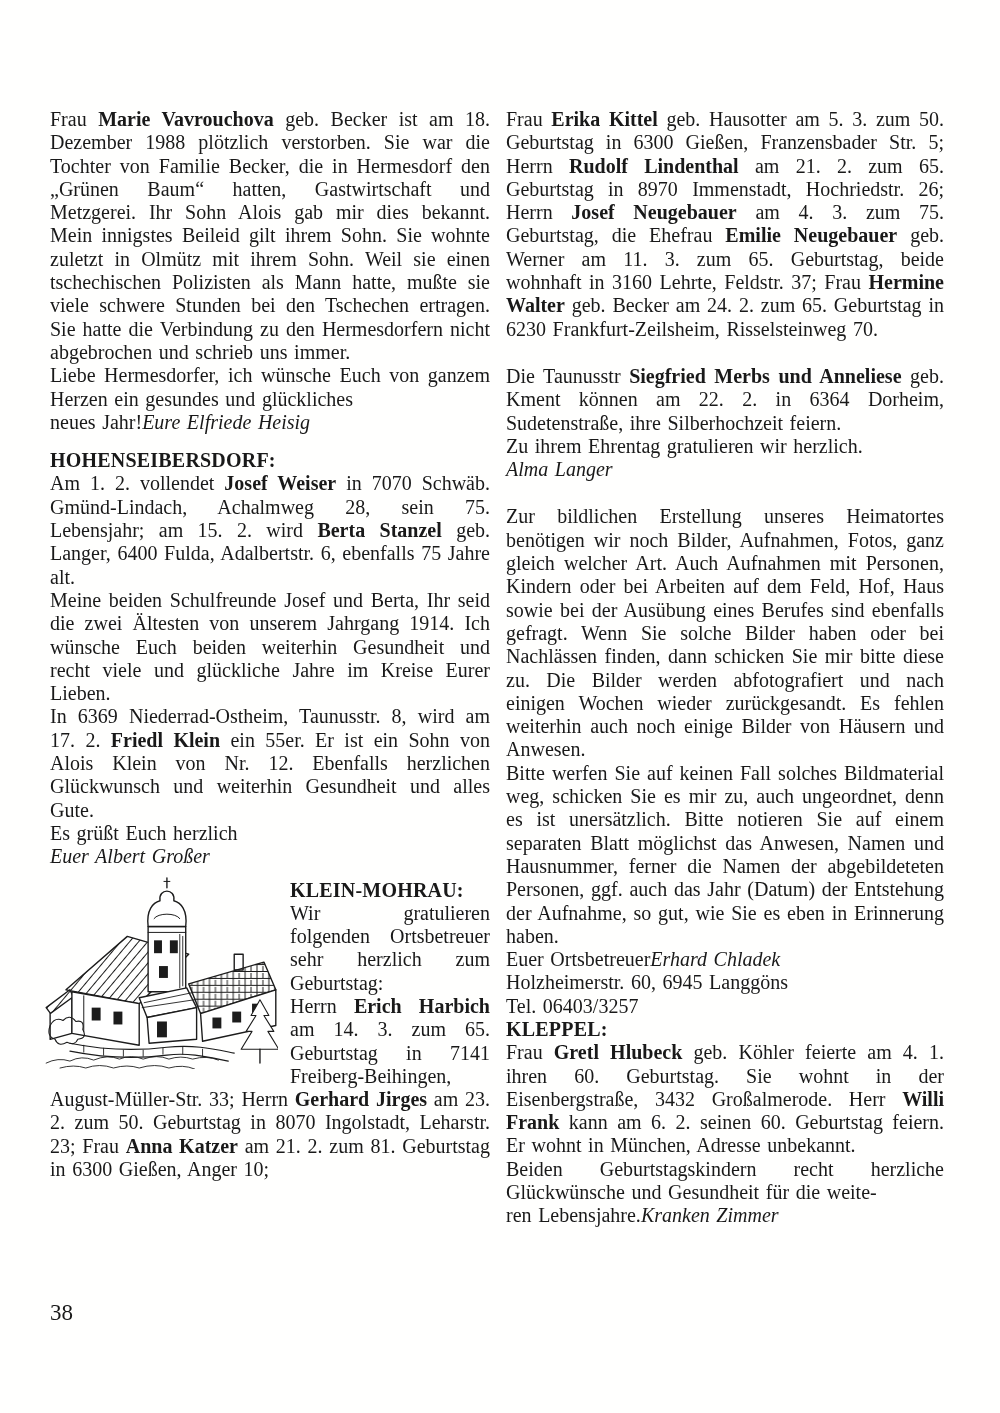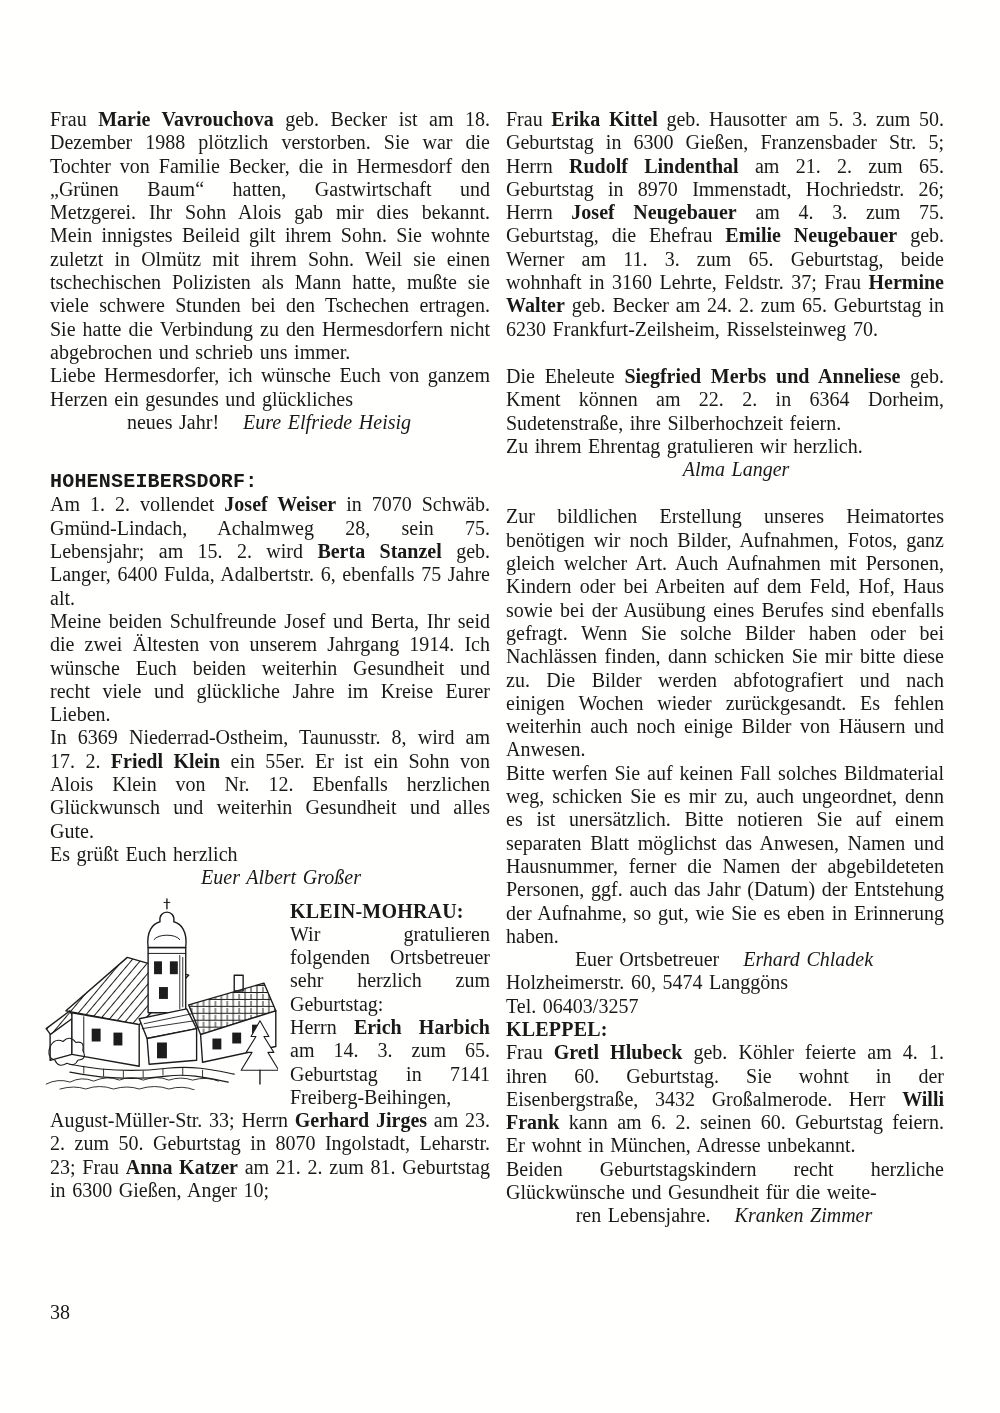--- a/index.html
+++ b/index.html
@@ -18,46 +18,46 @@
     width:906px;
     display:flex;gap:16px;
   }
   .col{font-size:20px;line-height:23.3px;}
   .col-left{width:440px;}
   .col-right{width:438px;}
   p.para{margin:0;text-align:justify;word-spacing:1.6px;hyphens:auto;}
   p.hd{margin:0;font-weight:bold;letter-spacing:.2px;}
   .b{font-weight:bold;}
   .i{font-style:italic;}
-  .sigline{display:flex;justify-content:center;word-spacing:1.6px;}
-  .sigline .sig{font-style:italic;padding-right:2px;margin-left:24px;}
+  .sigline{display:flex;justify-content:flex-start;word-spacing:1.6px;}
+  .sigline .sig{font-style:italic;padding-right:2px;}
   .figwrap::after{content:"";display:block;clear:both;}
   .fig{
     float:left;
     width:238px;height:194px;
     margin:-4px 12px 2px -10px;
   }
   .pagenum{
     position:absolute;left:50px;top:1301px;
-    font-size:20px;line-height:23.3px;
+    font-size:23px;line-height:23.3px;
   }
 </style>
 </head>
 <body>
 
 <div class="page">
   <div class="cols">
     <div class="col col-left">
         <p class="para"><span>Frau </span><span class="b">Marie Vavrouchova</span><span> geb. Becker ist am 18. Dezember 1988 plötzlich verstorben. Sie war die Tochter von Familie Becker, die in Hermesdorf den „Grünen Baum“ hatten, Gastwirtschaft und Metzgerei. Ihr Sohn Alois gab mir dies bekannt. Mein innigstes Beileid gilt ihrem Sohn. Sie wohnte zuletzt in Olmütz mit ihrem Sohn. Weil sie einen tschechischen Polizisten als Mann hatte, mußte sie viele schwere Stunden bei den Tschechen ertragen. Sie hatte die Verbindung zu den Hermesdorfern nicht abgebrochen und schrieb uns immer.</span></p>
         <p class="para"><span>Liebe Hermesdorfer, ich wünsche Euch von ganzem Herzen ein gesundes und glückliches</span></p>
         <div class="sigline">
           <span>neues Jahr!</span>
           <span class="sig i">Eure Elfriede Heisig</span>
         </div>
-        <p class="hd" style="margin-top: 36px; font-family: Liberation Mono, monospace;">HOHENSEIBERSDORF:</p>
+        <p class="hd" style="margin-top: 15px;">HOHENSEIBERSDORF:</p>
         <p class="para"><span>Am 1. 2. vollendet </span><span class="b">Josef Weiser</span><span> in 7070 Schwäb. Gmünd-Lindach, Achalmweg 28, sein 75. Lebensjahr; am 15. 2. wird </span><span class="b">Berta Stanzel</span><span> geb. Langer, 6400 Fulda, Adalbertstr. 6, ebenfalls 75 Jahre alt.</span></p>
         <p class="para"><span>Meine beiden Schulfreunde Josef und Berta, Ihr seid die zwei Ältesten von unserem Jahrgang 1914. Ich wünsche Euch beiden weiterhin Gesundheit und recht viele und glückliche Jahre im Kreise Eurer Lieben.</span></p>
         <p class="para"><span>In 6369 Niederrad-Ostheim, Taunusstr. 8, wird am 17. 2. </span><span class="b">Friedl Klein</span><span> ein 55er. Er ist ein Sohn von Alois Klein von Nr. 12. Ebenfalls herzlichen Glückwunsch und weiterhin Gesundheit und alles Gute.</span></p>
         <p class="para"><span>Es grüßt Euch herzlich</span></p>
         <div class="sigline">
           <span></span>
           <span class="sig i">Euer Albert Großer</span>
         </div>
         <div class="figwrap" style="margin-top: 10px;">
           <svg class="fig" viewBox="0 0 240 196" xmlns="http://www.w3.org/2000/svg" aria-hidden="true">
@@ -116,33 +116,33 @@
       <path d="M20,195 q14,-4 26,0 q14,-5 28,0 q14,-4 26,0 q16,-5 30,0 q14,-4 26,1" stroke-width="0.9"></path>
     </g>
   </svg>
           <p class="hd">KLEIN-MOHRAU:</p>
           <p class="para"><span>Wir gratulieren folgenden Ortsbetreuer sehr herzlich zum Geburtstag:</span></p>
           <p class="para"><span>Herrn </span><span class="b">Erich Harbich</span><span> am 14. 3. zum 65. Geburtstag in 7141 Freiberg-Beihingen, August-Müller-Str. 33; Herrn </span><span class="b">Gerhard Jirges</span><span> am 23. 2. zum 50. Geburtstag in 8070 Ingolstadt, Leharstr. 23; Frau </span><span class="b">Anna Katzer</span><span> am 21. 2. zum 81. Geburtstag in 6300 Gießen, Anger 10;</span></p>
         </div>
       </div>
     <div class="col col-right">
         <p class="para"><span>Frau </span><span class="b">Erika Kittel</span><span> geb. Hausotter am 5. 3. zum 50. Geburtstag in 6300 Gießen, Franzensbader Str. 5; Herrn </span><span class="b">Rudolf Lindenthal</span><span> am 21. 2. zum 65. Geburtstag in 8970 Immenstadt, Hochriedstr. 26; Herrn </span><span class="b">Josef Neugebauer</span><span> am 4. 3. zum 75. Geburtstag, die Ehefrau </span><span class="b">Emilie Neugebauer</span><span> geb. Werner am 11. 3. zum 65. Geburtstag, beide wohnhaft in 3160 Lehrte, Feldstr. 37; Frau </span><span class="b">Hermine Walter</span><span> geb. Becker am 24. 2. zum 65. Geburtstag in 6230 Frankfurt-Zeilsheim, Risselsteinweg 70.</span></p>
-        <p class="para" style="margin-top: 24px;"><span>Die Eheleute </span><span class="b">Siegfried Merbs und Anneliese</span><span> geb. Kment können am 22. 2. in 6364 Dorheim, Sudetenstraße, ihre Silberhochzeit feiern.</span></p>
+        <p class="para" style="margin-top: 24px;"><span>Die Taunusstr </span><span class="b">Siegfried Merbs und Anneliese</span><span> geb. Kment können am 22. 2. in 6364 Dorheim, Sudetenstraße, ihre Silberhochzeit feiern.</span></p>
         <p class="para"><span>Zu ihrem Ehrentag gratulieren wir herzlich.</span></p>
         <div class="sigline">
           <span></span>
           <span class="sig i">Alma Langer</span>
         </div>
         <p class="para" style="margin-top: 24px;"><span>Zur bildlichen Erstellung unseres Heimatortes benötigen wir noch Bilder, Aufnahmen, Fotos, ganz gleich welcher Art. Auch Aufnahmen mit Personen, Kindern oder bei Arbeiten auf dem Feld, Hof, Haus sowie bei der Ausübung eines Berufes sind ebenfalls gefragt. Wenn Sie solche Bilder haben oder bei Nachlässen finden, dann schicken Sie mir bitte diese zu. Die Bilder werden abfotografiert und nach einigen Wochen wieder zurückgesandt. Es fehlen weiterhin auch noch einige Bilder von Häusern und Anwesen.</span></p>
         <p class="para"><span>Bitte werfen Sie auf keinen Fall solches Bildmaterial weg, schicken Sie es mir zu, auch ungeordnet, denn es ist unersätzlich. Bitte notieren Sie auf einem separaten Blatt möglichst das Anwesen, Namen und Hausnummer, ferner die Namen der abgebildeteten Personen, ggf. auch das Jahr (Datum) der Entstehung der Aufnahme, so gut, wie Sie es eben in Erinnerung haben.</span></p>
         <div class="sigline">
           <span>Euer Ortsbetreuer</span>
           <span class="sig i">Erhard Chladek</span>
         </div>
-        <p class="para"><span>Holzheimerstr. 60, 5474 Langgöns</span></p>
+        <p class="para"><span>Holzheimerstr. 60, 6945 Langgöns</span></p>
         <p class="para"><span>Tel. 06403/3257</span></p>
         <p class="hd" style="">KLEPPEL:</p>
         <p class="para"><span>Frau </span><span class="b">Gretl Hlubeck</span><span> geb. Köhler feierte am 4. 1. ihren 60. Geburtstag. Sie wohnt in der Eisenbergstraße, 3432 Großalmerode. Herr </span><span class="b">Willi Frank</span><span> kann am 6. 2. seinen 60. Geburtstag feiern. Er wohnt in München, Adresse unbekannt.</span></p>
         <p class="para"><span>Beiden Geburtstagskindern recht herzliche Glückwünsche und Gesundheit für die weite-</span></p>
         <div class="sigline">
           <span>ren Lebensjahre.</span>
           <span class="sig i">Kranken Zimmer</span>
         </div>
       </div>
   </div>

